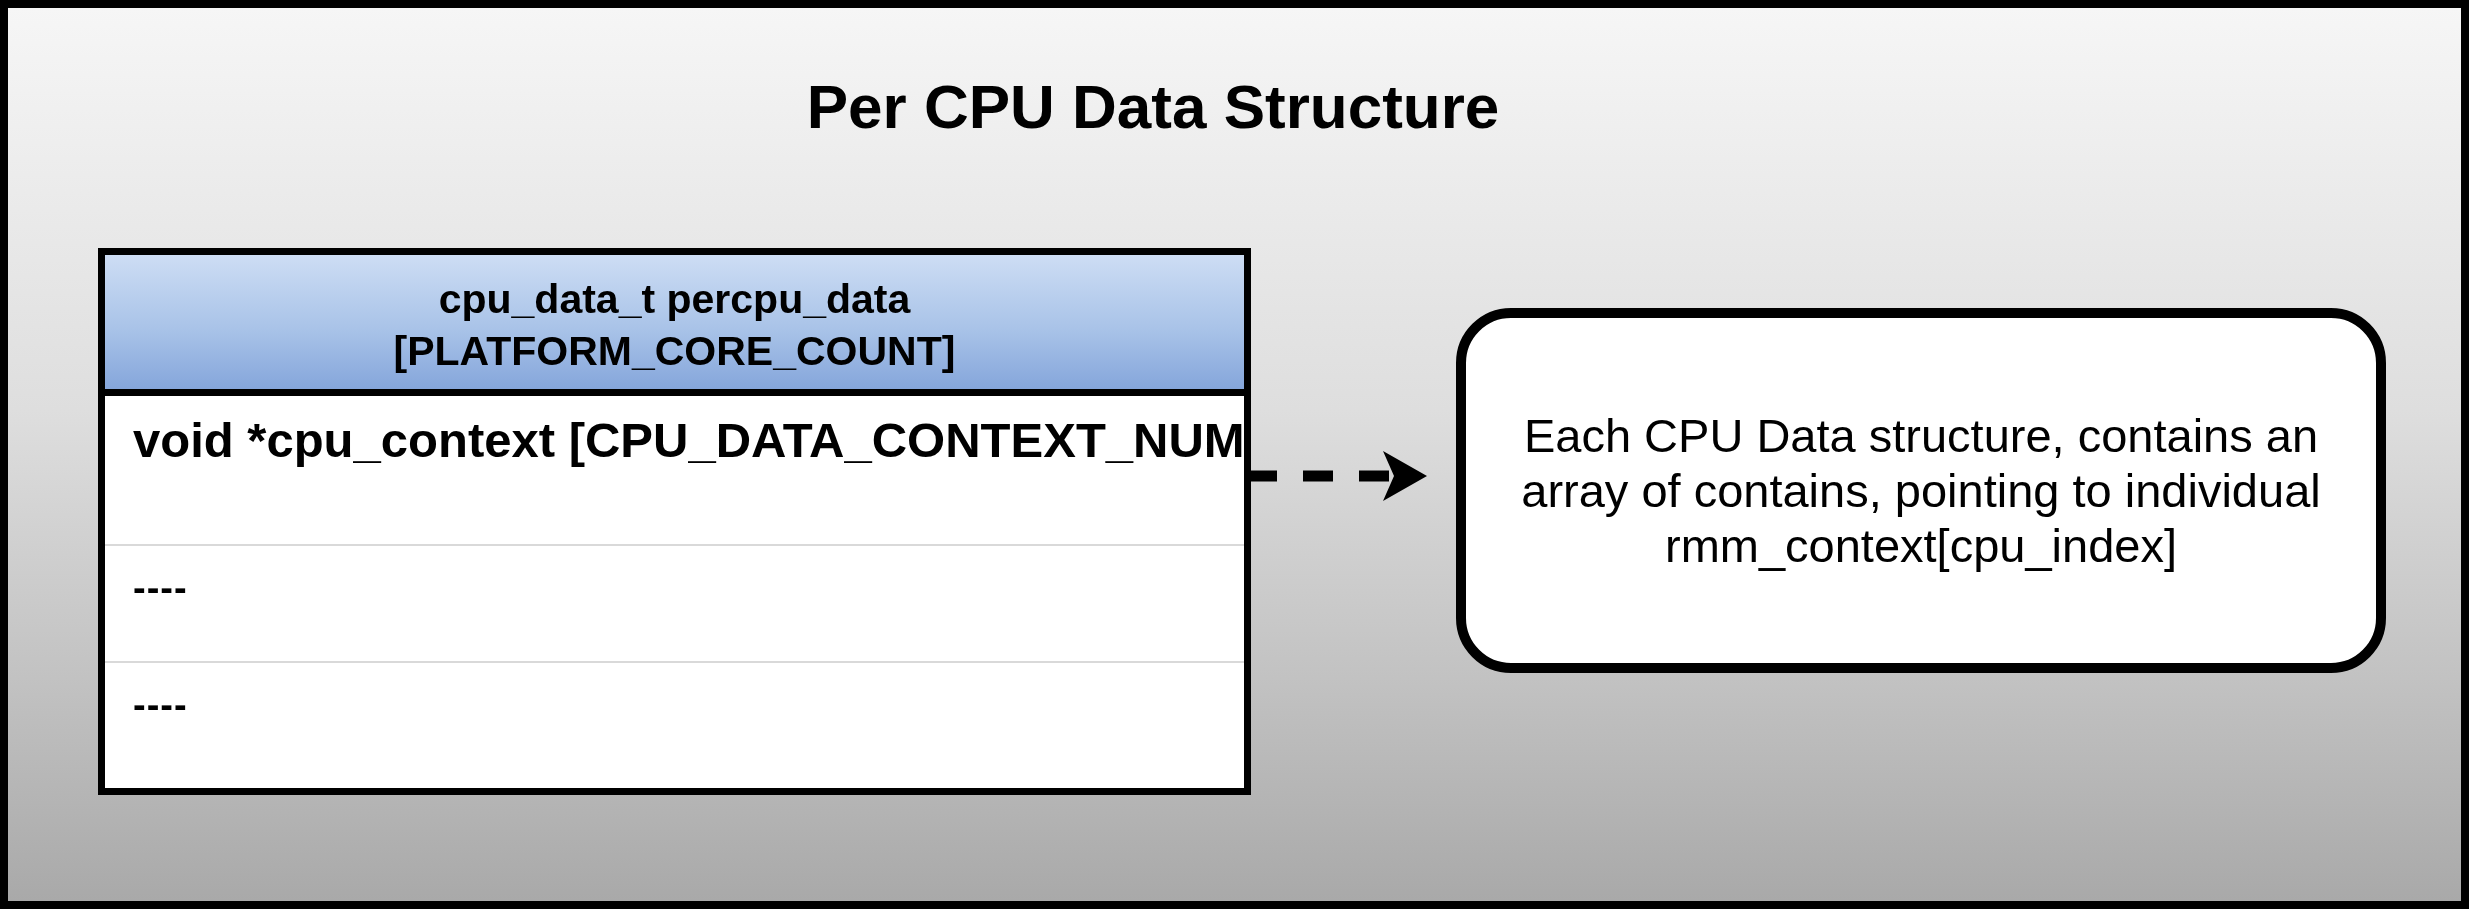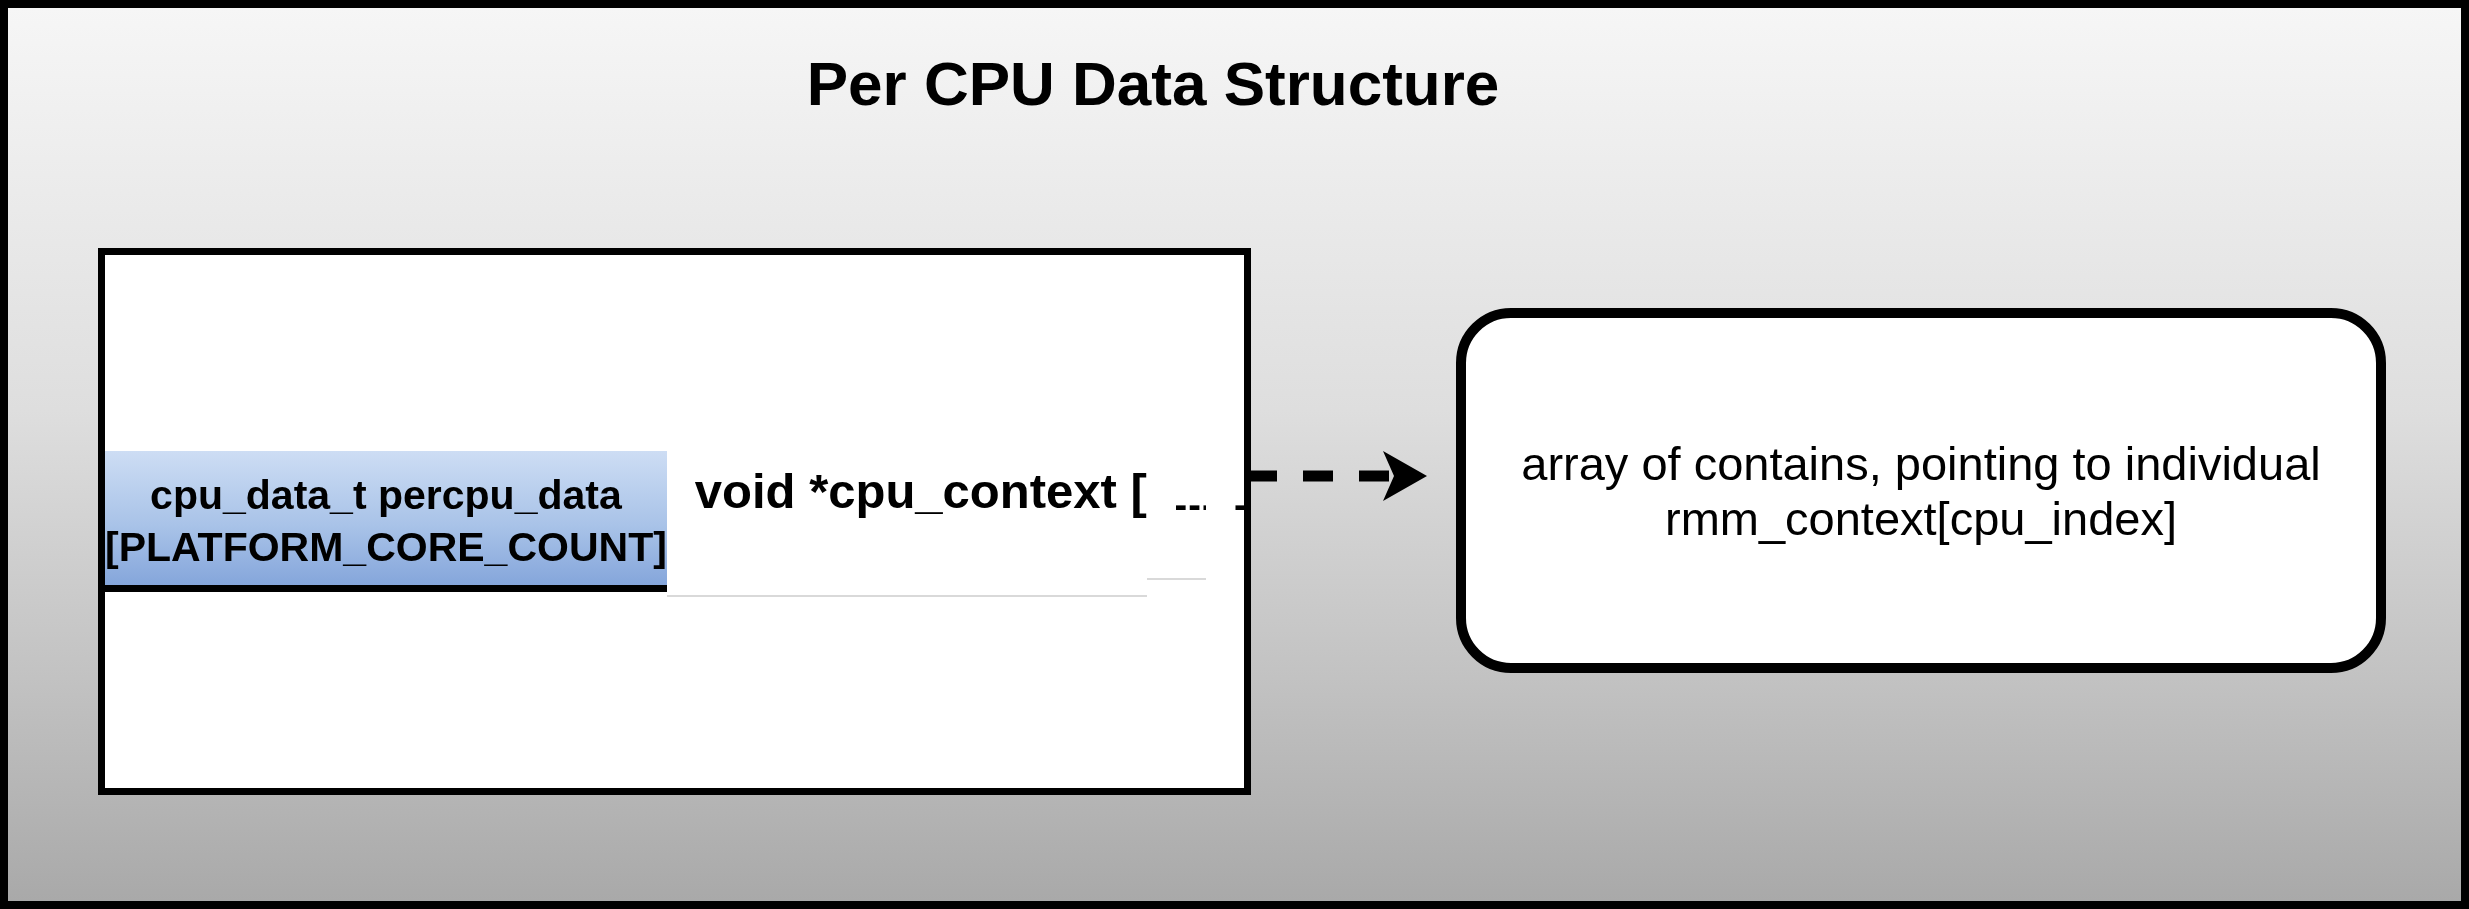--- a/index.html
+++ b/index.html
@@ -11,42 +11,41 @@
     border: 8px solid #000000;
     background: linear-gradient(180deg, #f6f6f6 0%, #dedede 45%, #c2c2c2 75%, #a9a9a9 100%);
     font-family: "Liberation Sans", sans-serif;
     color: #000000;
     overflow: hidden;
   }
 
   .title {
     position: absolute;
     left: 740px;
-    top: 44px;
+    top: 67px;
     width: 810px;
     text-align: center;
     font-size: 62px;
     font-weight: bold;
     line-height: 64px;
     white-space: nowrap;
   }
 
   
   .struct-table {
     position: absolute;
     left: 90px;
     top: 240px;
     width: 1153px;
     height: 547px;
     box-sizing: border-box;
     border: 7px solid #000000;
     background: #ffffff;
     display: flex;
-    flex-direction: row;
-    align-items: center;
+    flex-direction: column;
   }
   .struct-header {
     box-sizing: border-box;
     height: 141px;
     border-bottom: 7px solid #000000;
     background: linear-gradient(180deg, #cdddf4 0%, #a9c3e8 55%, #85a6db 100%);
     display: flex;
     flex-direction: column;
     align-items: center;
     justify-content: flex-start;
@@ -115,17 +114,18 @@
     <div class="struct-row row-dash">----</div>
     <div class="struct-row row-dash row-dash-last">----</div>
   </div>
 
   <svg class="arrow" viewBox="0 0 184 60" aria-hidden="true">
     <line x1="0" y1="30" x2="146" y2="30" stroke="#000000" stroke-width="11" stroke-dasharray="30 26"></line>
     <polygon points="136,5 180,30 136,55 147,30" fill="#000000"></polygon>
   </svg>
 
   <div class="note-box">
+    <div class="note-line">Each CPU Data structure, contains an</div>
     <div class="note-line">array of contains, pointing to individual</div>
     <div class="note-line">rmm_context[cpu_index]</div>
   </div>
 
 </div>
 
 </body></html>

